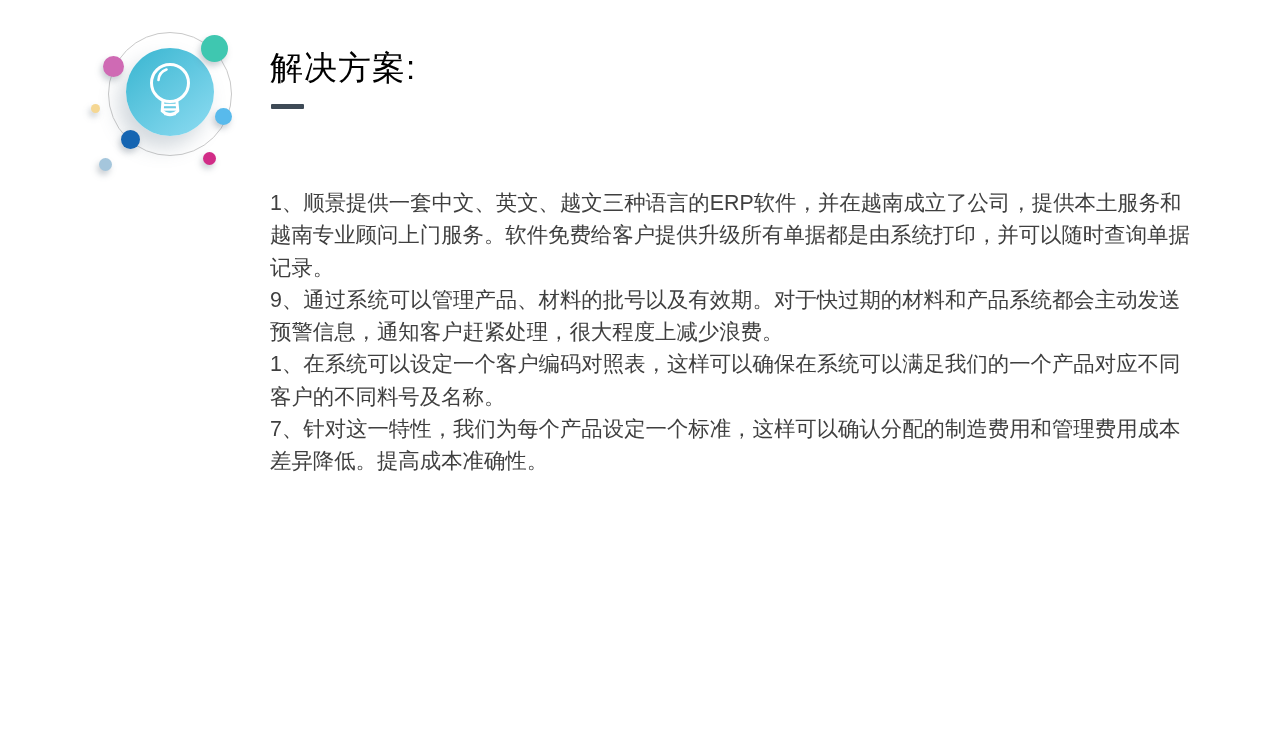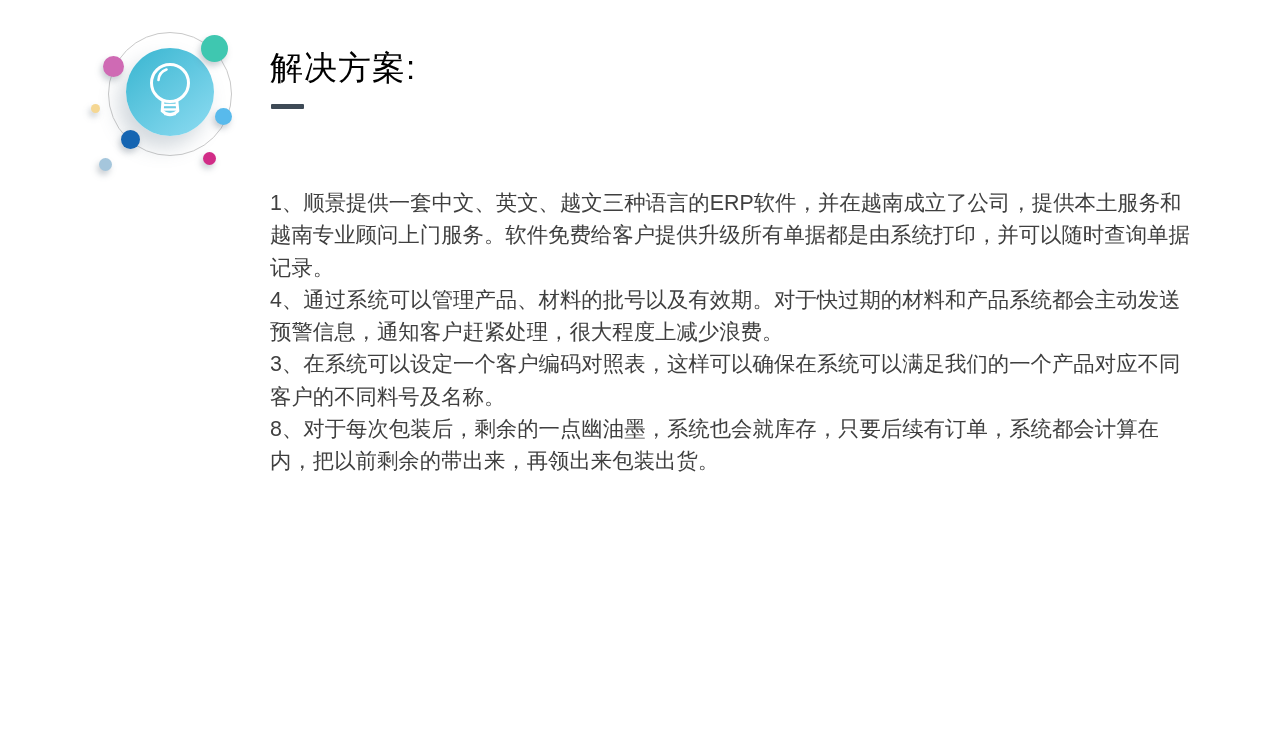--- a/index.html
+++ b/index.html
@@ -96,16 +96,16 @@
     <span class="dot" style="left: 121px; top: 130px; width: 19px; height: 19px; background: rgb(21, 101, 178);"></span>
     <span class="dot" style="left: 203px; top: 152px; width: 13px; height: 13px; background: rgb(209, 44, 135);"></span>
     <span class="dot" style="left: 99px; top: 158px; width: 13px; height: 13px; background: rgb(165, 198, 220);"></span>
   </div>
 
 <h1 class="page-title">解决方案:</h1>
 <span class="title-accent-bar" style="background: rgb(62, 74, 86);"></span>
 
 <div class="solution-list" style="color: rgb(63, 63, 63);">
   <p>1、顺景提供一套中文、英文、越文三种语言的ERP软件，并在越南成立了公司，提供本土服务和越南专业顾问上门服务。软件免费给客户提供升级所有单据都是由系统打印，并可以随时查询单据记录。</p>
-  <p>4、通过系统可以管理产品、材料的批号以及有效期。对于快过期的材料和产品系统都会主动发送预警信息，通知客户赶紧处理，很大程度上减少浪费。</p>
-  <p>3、在系统可以设定一个客户编码对照表，这样可以确保在系统可以满足我们的一个产品对应不同客户的不同料号及名称。</p>
-  <p>8、对于每次包装后，剩余的一点幽油墨，系统也会就库存，只要后续有订单，系统都会计算在内，把以前剩余的带出来，再领出来包装出货。</p>
+  <p>9、通过系统可以管理产品、材料的批号以及有效期。对于快过期的材料和产品系统都会主动发送预警信息，通知客户赶紧处理，很大程度上减少浪费。</p>
+  <p>1、在系统可以设定一个客户编码对照表，这样可以确保在系统可以满足我们的一个产品对应不同客户的不同料号及名称。</p>
+  <p>7、针对这一特性，我们为每个产品设定一个标准，这样可以确认分配的制造费用和管理费用成本差异降低。提高成本准确性。</p>
 </div>
 
 </body></html>

